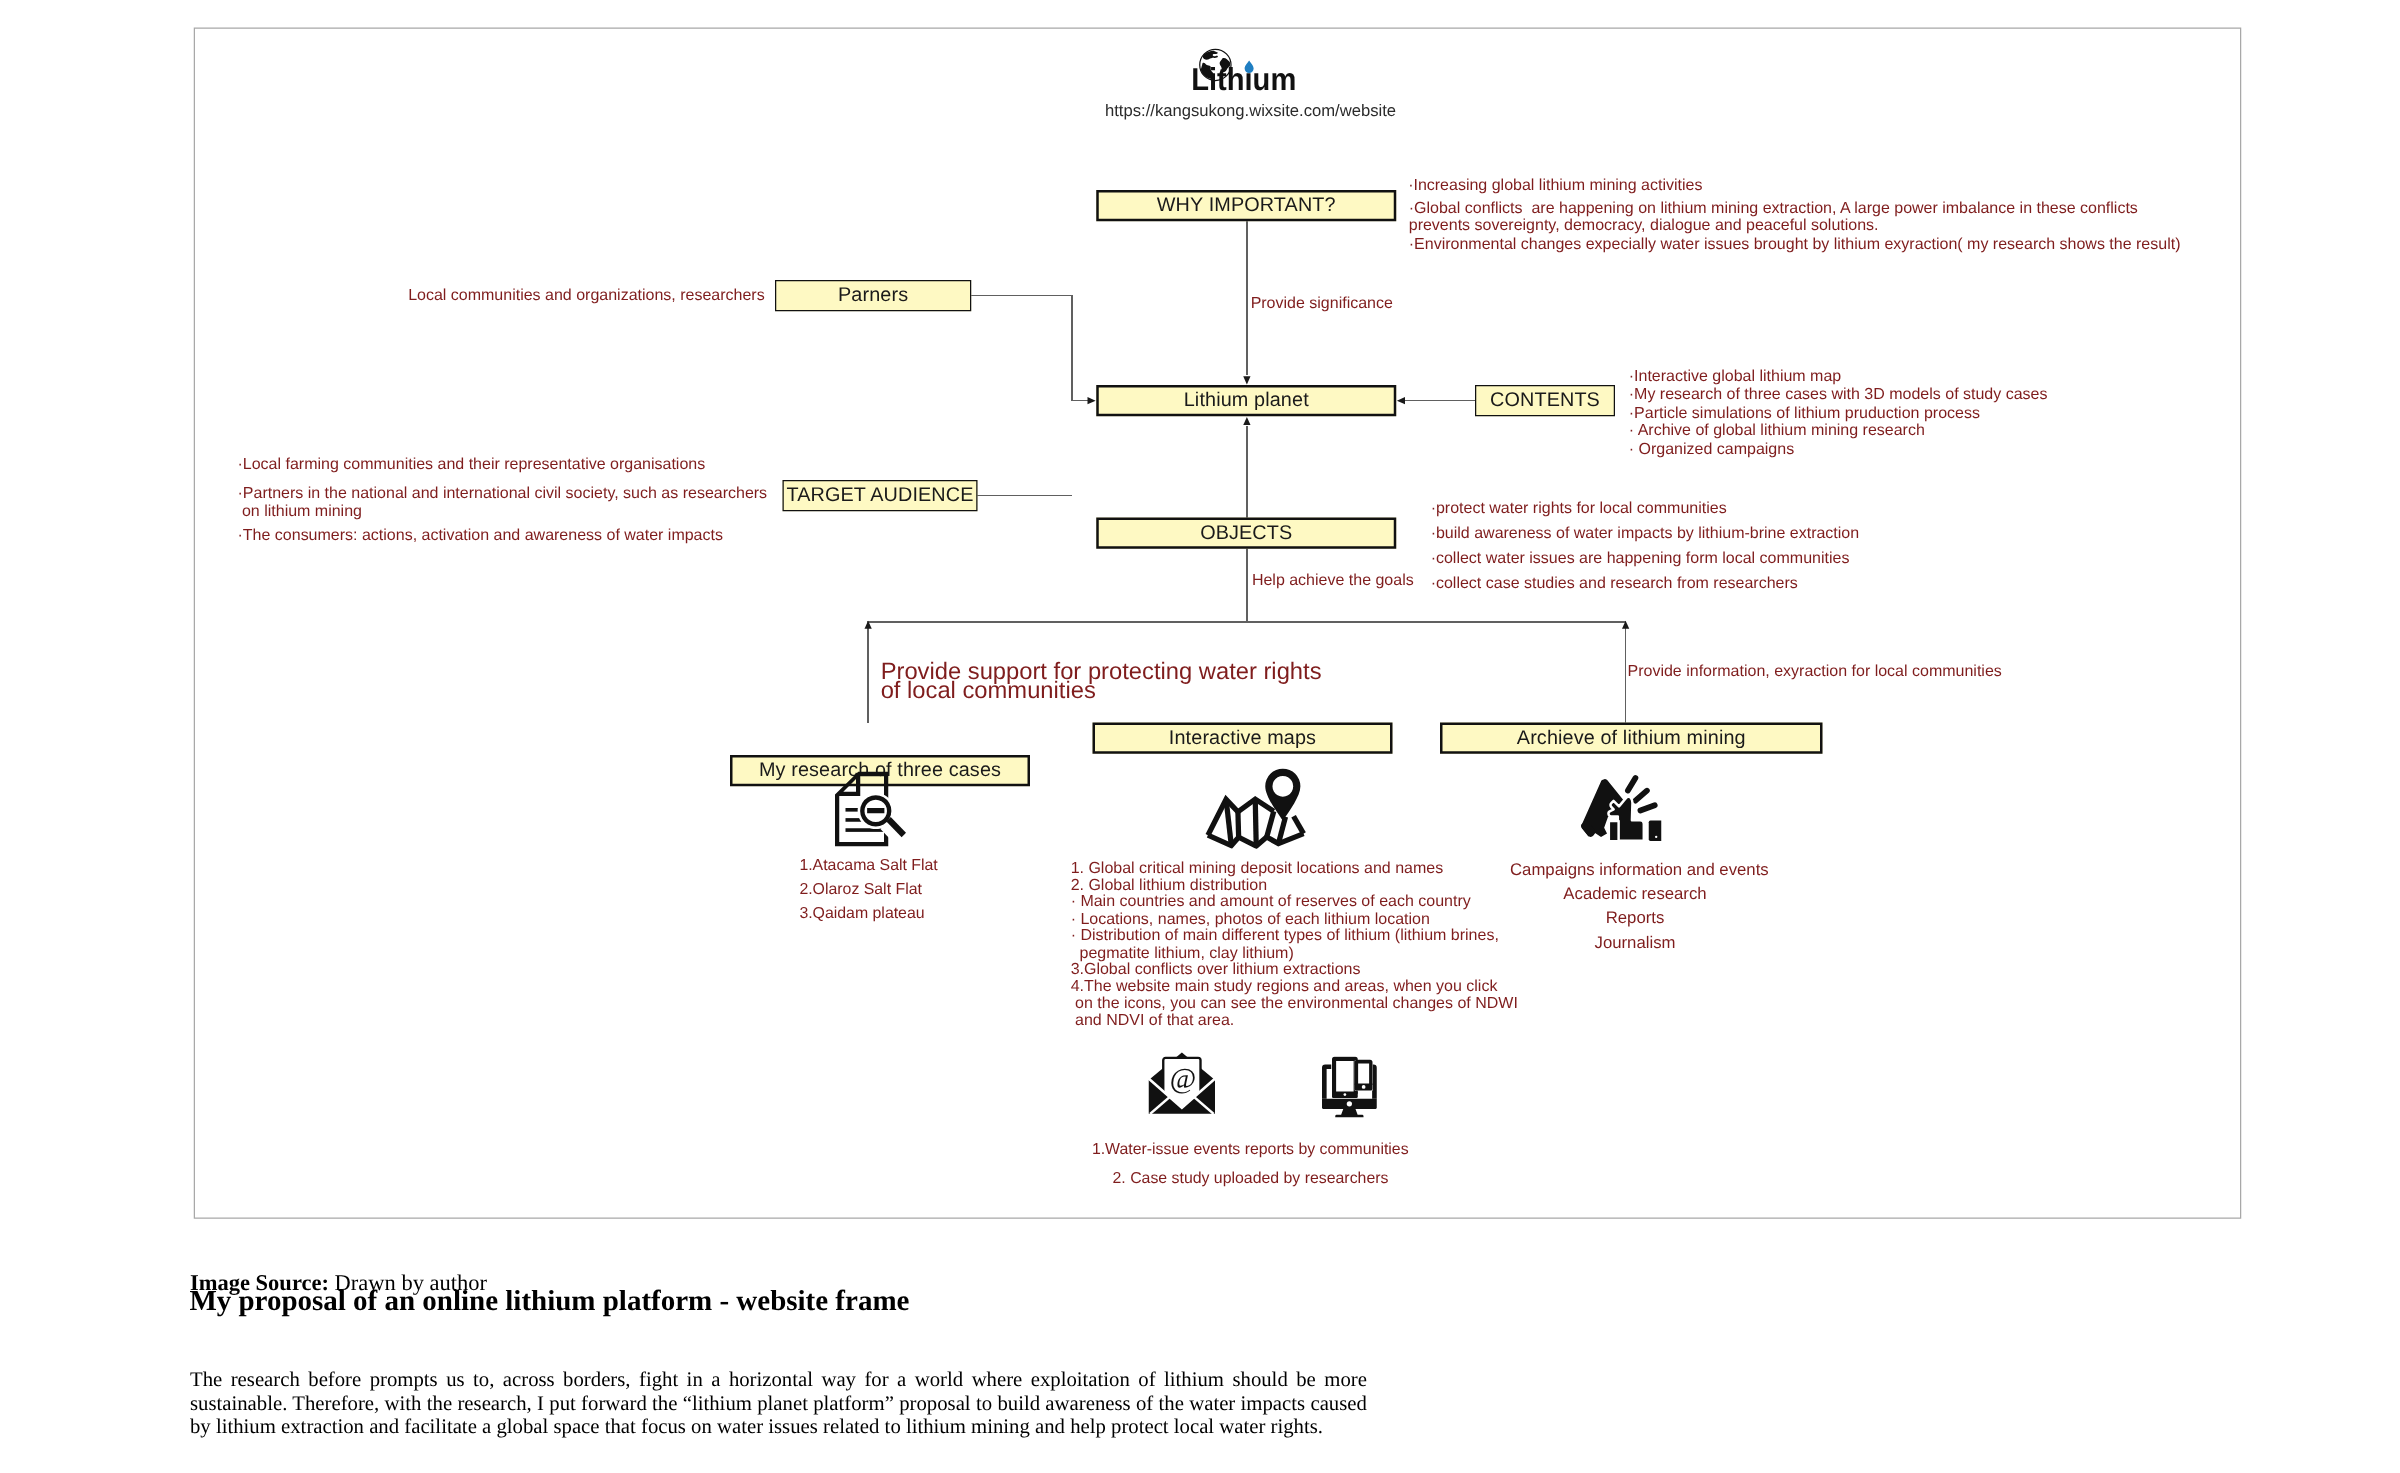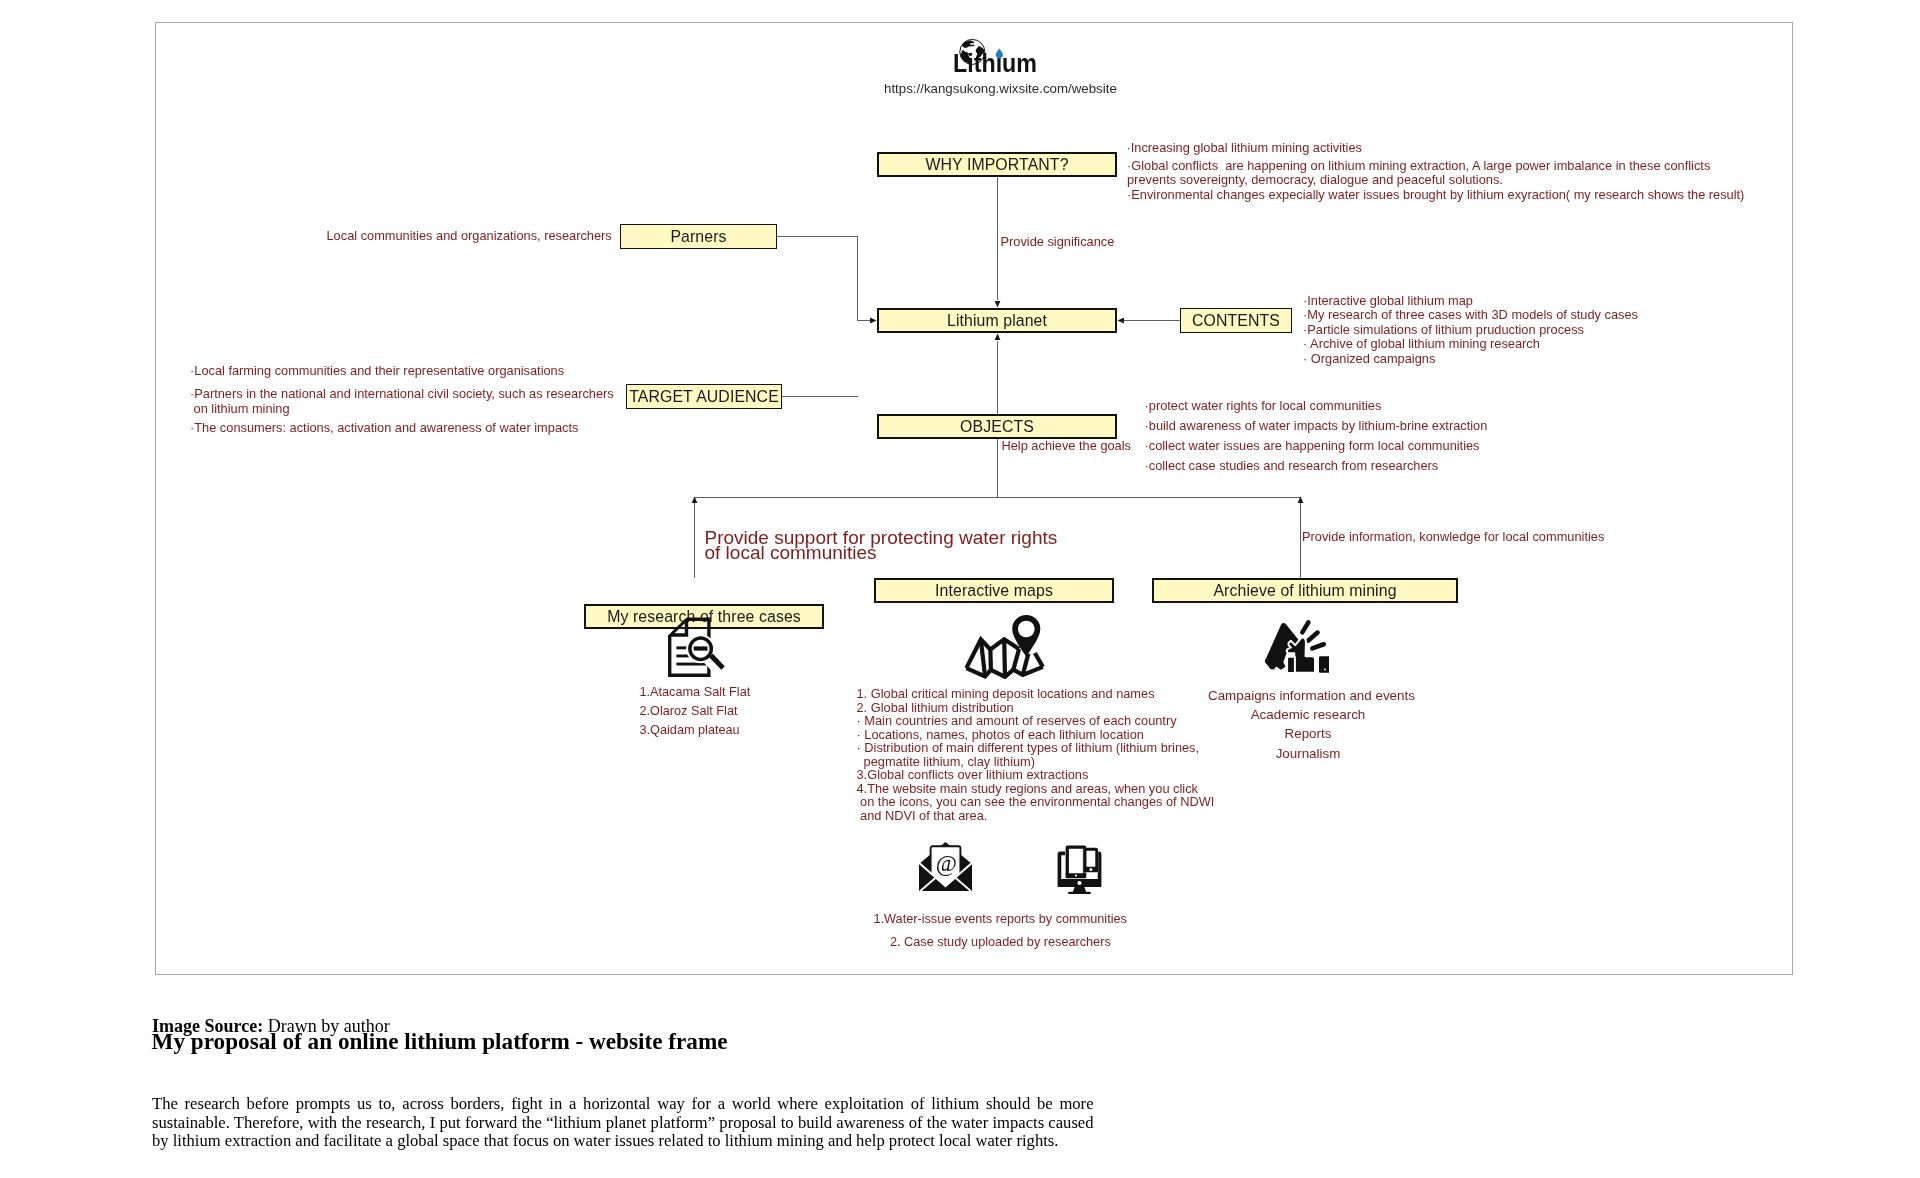--- a/index.html
+++ b/index.html
@@ -108,24 +108,24 @@
 · Organized campaigns</div>
   <div class="txt" style="left:1144.5px;top:401px;line-height:10px;">·protect water rights for local communities
 
 ·build awareness of water impacts by lithium-brine extraction
 
 ·collect water issues are happening form local communities
 
 ·collect case studies and research from researchers</div>
 
   <div class="txt" style="left:1000.5px;top:233px;text-align:center;">Provide significance</div>
-  <div class="txt" style="left:1001.5px;top:437px;">Help achieve the goals</div>
+  <div class="txt" style="left:1001.5px;top:455px;">Help achieve the goals</div>
   <div class="txt" style="left:704.5px;top:531px;line-height:14.9px;font-size:19px;">Provide support for protecting water rights
 of local communities</div>
-  <div class="txt" style="left:1302px;top:527.5px;">Provide information, konwledge for local communities</div>
+  <div class="txt" style="left:1302px;top:527.5px;">Provide information, exyraction for local communities</div>
 
   <div style="position:absolute;left:668px;top:616px;">
     <svg width="58" height="62" viewBox="0 0 58 62">
       <g fill="#111">
 
         <path fill-rule="evenodd" d="M18.6 1.4 L42.6 1.4 L42.6 28 L39.2 28 L39.2 4.9 L20.2 4.9 L20.2 20.7 L3.4 20.7 L3.4 57.6 L39.2 57.6 L39.2 45 L42.6 45 L42.6 61 L0 61 L0 19.6 Z M16.8 7.2 L16.8 17.3 L6.6 17.3 Z"></path>
 
         <rect x="8.4" y="30.4" width="14.4" height="2.9"></rect>
         <rect x="8.4" y="38.5" width="21.4" height="2.9"></rect>
         <rect x="8.4" y="46.6" width="33.6" height="2.9"></rect>

